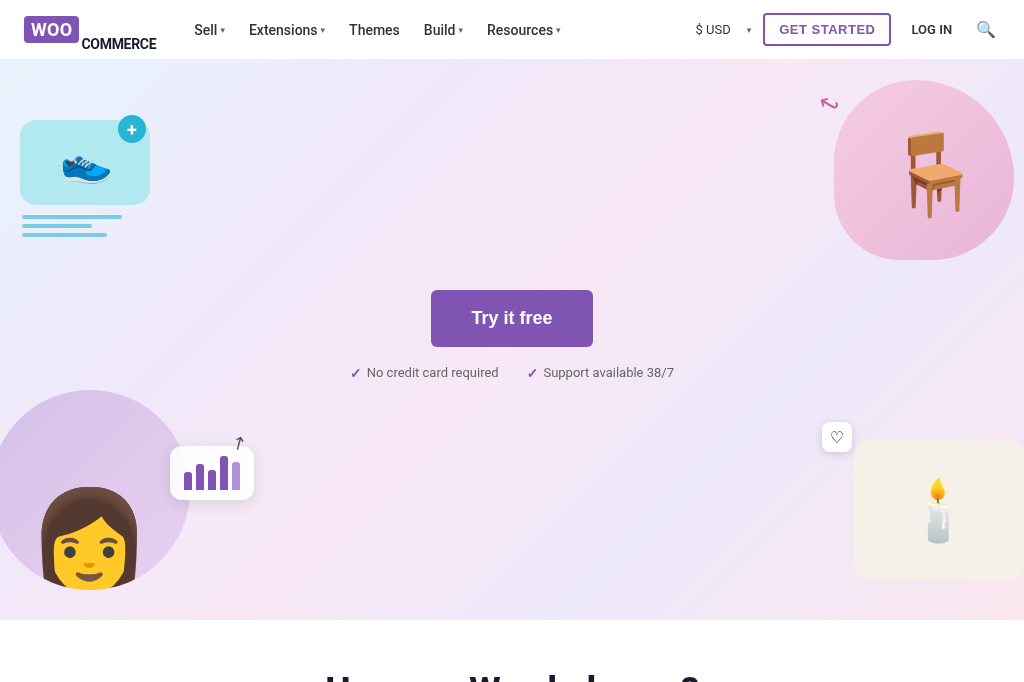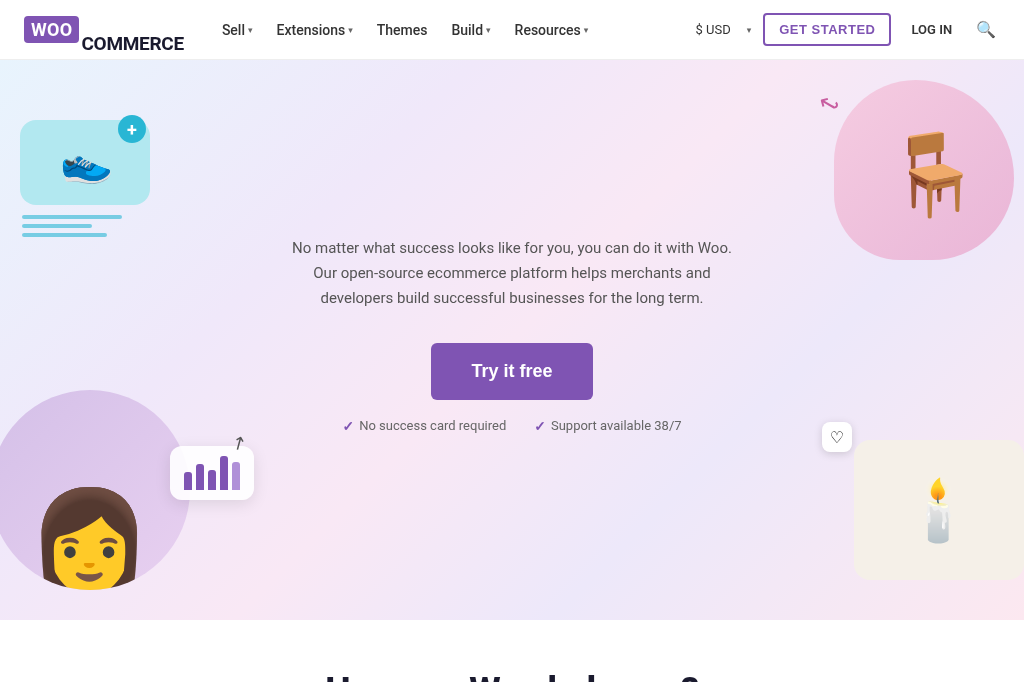--- a/index.html
+++ b/index.html
@@ -27,21 +27,21 @@
       background: #7f54b3;
       color: #fff;
       font-weight: 700;
       font-size: 18px;
       padding: 3px 7px;
       border-radius: 4px;
       letter-spacing: 0.3px;
     }
     .logo-commerce {
       font-weight: 700;
-      font-size: 19px;
+      font-size: 14px;
       color: #1a1a2e;
       letter-spacing: -0.3px;
       margin-top: 28px;
     }
     .nav-items {
       display: flex;
       align-items: center;
       gap: 4px;
       flex: 1;
     }
@@ -412,26 +412,25 @@
       <span class="chart-arrow">↗</span>
       <div class="chart-bar" style="height:18px;"></div>
       <div class="chart-bar" style="height:26px;"></div>
       <div class="chart-bar" style="height:20px;"></div>
       <div class="chart-bar" style="height:34px;"></div>
       <div class="chart-bar" style="height:28px; background:#b090d8;"></div>
     </div>
   </div>
 
   <div class="hero-center">
-    <p class="hero-subtitle">No matter what success looks like for you, you can do it with Woo. Our open-source ecommerce platform helps merchants and developers build successful businesses for the long term.</p>
     <button class="btn-try-free">Try it free</button>
     <div class="hero-checks">
       <span class="check-item">
         <span class="check-mark">✓</span>
-        <span>No success card required</span>
+        <span>No credit card required</span>
       </span>
       <span class="check-item">
         <span class="check-mark">✓</span>
         <span>Support available 38/7</span>
       </span>
     </div>
   </div>
 
   <div class="hero-right">
     <div class="pink-blob"></div>

